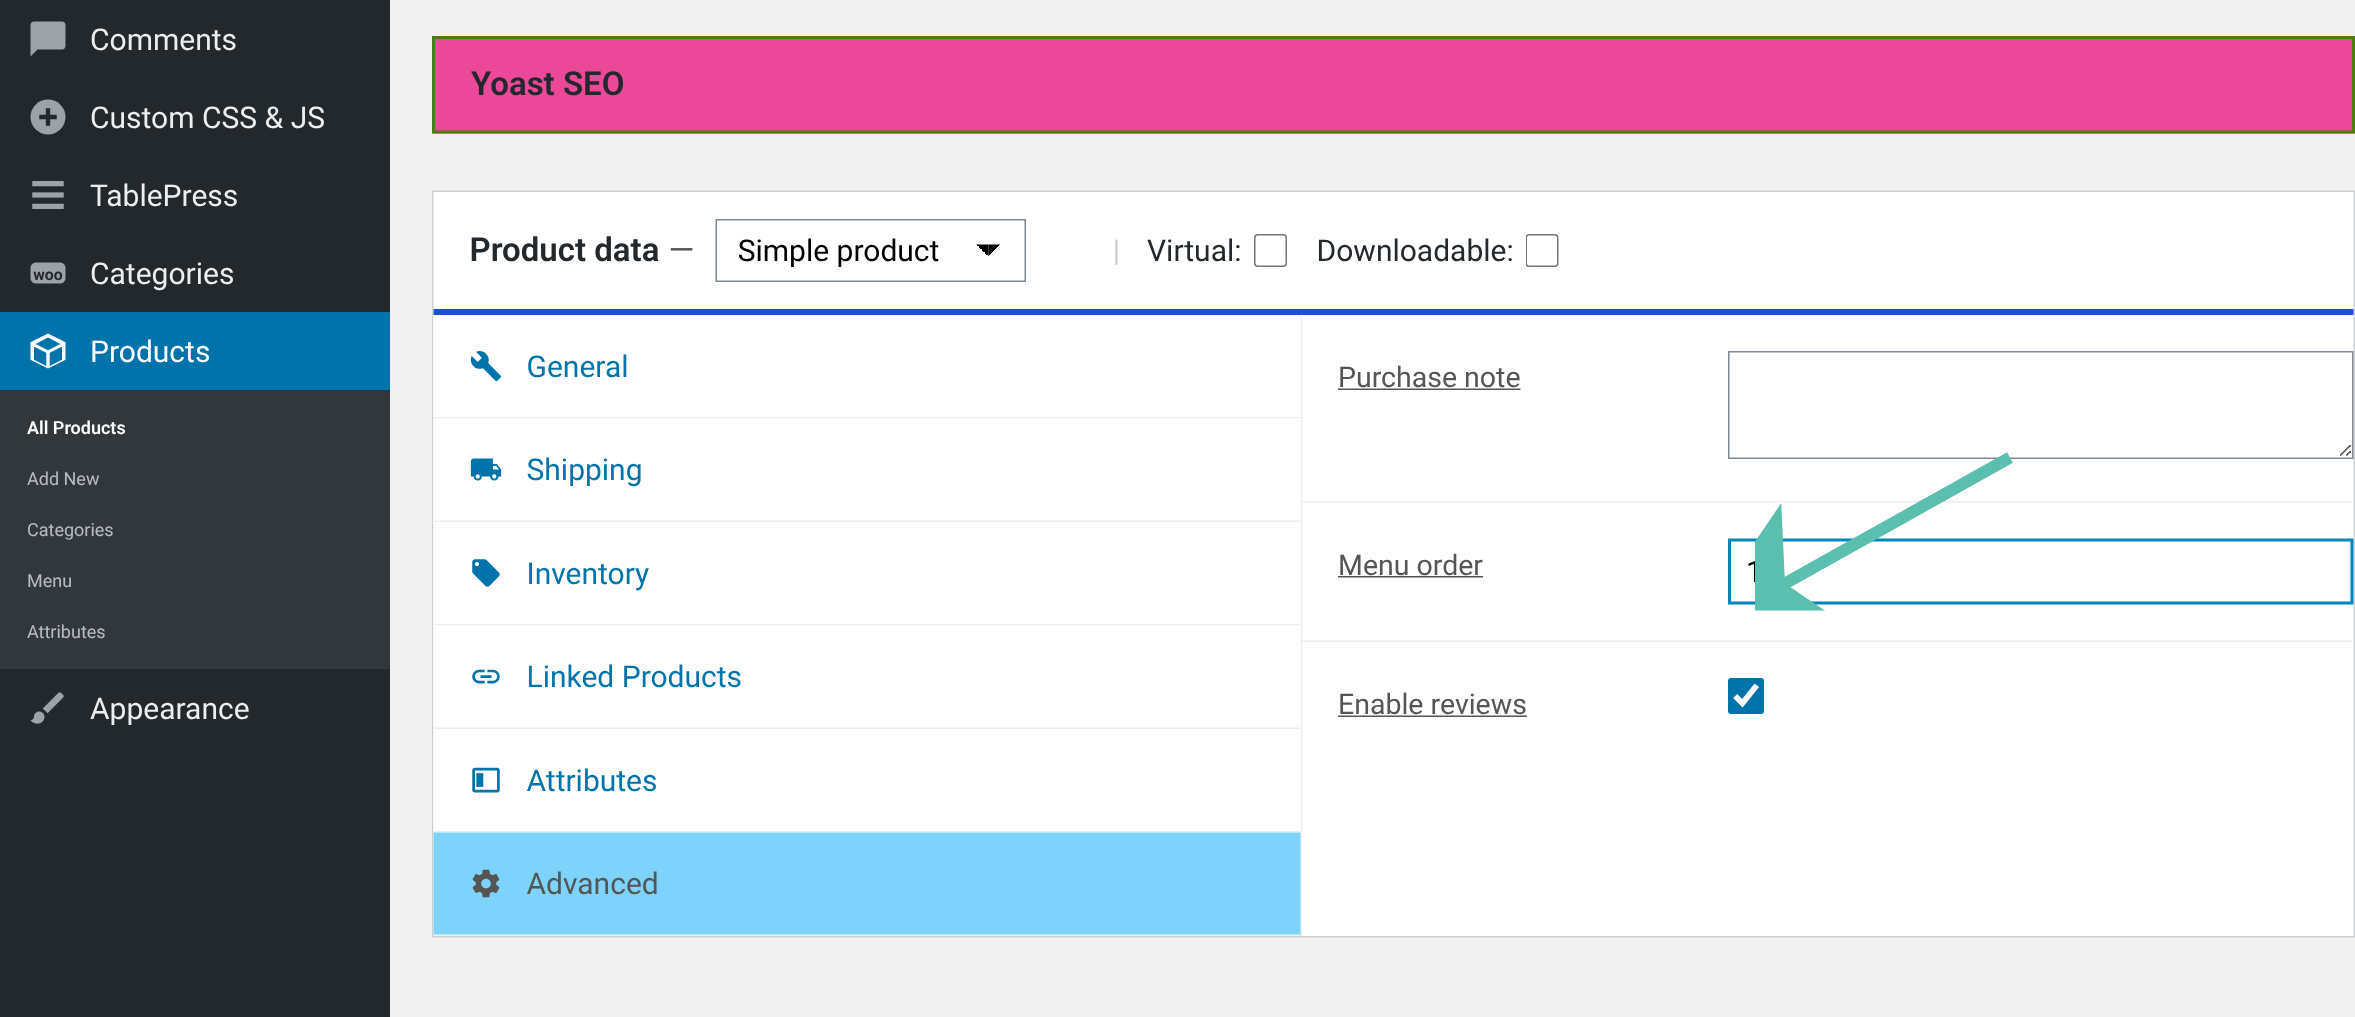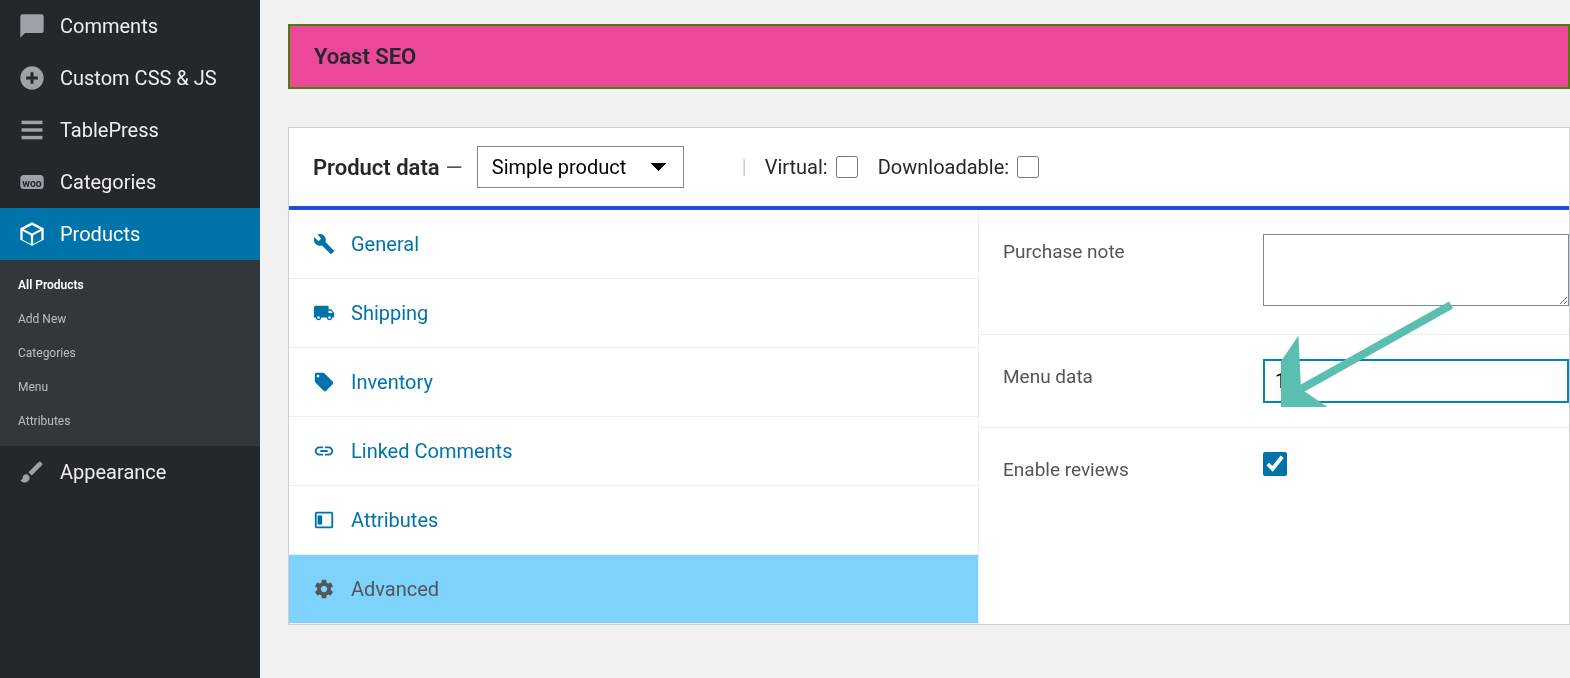--- a/index.html
+++ b/index.html
@@ -18,28 +18,28 @@
 .panel-header { padding: 18px 24px; font-size: 22px; font-weight: 600; color: #23282d; }
 .product-data-panel { background: #fff; border: 1px solid #ccd0d4; margin: 38px 0 0 28px; }
 .pd-header { display: flex; align-items: center; padding: 18px 24px; border-bottom: 4px solid #1d4ed8; font-size: 22px; color: #23282d; font-weight: 600; }
 .pd-header select { font-size: 20px; padding: 8px 56px 8px 14px; margin-left: 8px; border: 1px solid #7e8993; background: #fff; appearance: none; -webkit-appearance: none; background-image: linear-gradient(45deg, transparent 50%, #000 50%), linear-gradient(135deg, #000 50%, transparent 50%); background-position: calc(100% - 24px) 50%, calc(100% - 16px) 50%; background-size: 8px 8px, 8px 8px; background-repeat: no-repeat; }
 .pd-header .dash-sep { color: #555; font-weight: 400; margin: 0 6px; }
 .pd-checks { display: flex; align-items: center; margin-left: 40px; font-size: 20px; font-weight: 400; }
 .pd-checks .sep { color: #ccc; margin: 0 18px; }
 .pd-checks label { display: inline-flex; align-items: center; margin-right: 20px; }
 .pd-checks input[type=checkbox] { width: 22px; height: 22px; margin-left: 8px; }
 .pd-body { display: flex; }
-.pd-tabs { width: 690px; background: #fff; border-right: 1px solid #eee; }
+.pd-tabs { width: 579px; background: #fff; border-right: 1px solid #eee; }
 .pd-tab { display: flex; align-items: center; padding: 22px 24px; font-size: 20px; color: #0073aa; border-bottom: 1px solid #eee; cursor: pointer; background: #fff; }
 .pd-tab.active { background: #7dd3fc; color: #555; }
 .pd-tab .tab-icon { width: 22px; height: 22px; margin-right: 16px; fill: currentColor; display: inline-flex; }
 .pd-content { flex: 1; padding: 0; }
 .field-row { display: flex; align-items: flex-start; padding: 24px 0 24px 24px; border-bottom: 1px solid #eee; }
 .field-row:last-child { border-bottom: none; }
-.field-label { width: 260px; font-size: 19px; color: #555; padding-top: 6px; }
+.field-label { width: 260px; font-size: 19px; color: #555; padding-top: 6px; text-decoration: underline; }
 .field-input { flex: 1; position: relative; }
 .field-input textarea { width: 100%; min-height: 72px; border: 1px solid #7e8993; padding: 8px; font-size: 16px; resize: vertical; }
 .field-input input[type=text] { width: 100%; padding: 8px 10px; font-size: 20px; border: 2px solid #0085ba; outline: none; }
 .field-input input[type=checkbox] { width: 24px; height: 24px; accent-color: #0073aa; }
 .arrow-annotation { position: absolute; pointer-events: none; }
 </style>
 </head>
 <body>
 
 <div class="sidebar">
@@ -154,21 +154,21 @@
               </svg>
             </span>
           <span>Inventory</span>
         </div>
         <div class="pd-tab">
           <span class="tab-icon">
               <svg viewBox="0 0 24 24">
                 <path d="M3.9 12c0-1.71 1.39-3.1 3.1-3.1h4V7H7c-2.76 0-5 2.24-5 5s2.24 5 5 5h4v-1.9H7c-1.71 0-3.1-1.39-3.1-3.1zM8 13h8v-2H8v2zm9-6h-4v1.9h4c1.71 0 3.1 1.39 3.1 3.1s-1.39 3.1-3.1 3.1h-4V17h4c2.76 0 5-2.24 5-5s-2.24-5-5-5z"></path>
               </svg>
             </span>
-          <span>Linked Comments</span>
+          <span>Linked Products</span>
         </div>
         <div class="pd-tab">
           <span class="tab-icon">
               <svg viewBox="0 0 24 24">
                 <rect x="3" y="4" width="18" height="16" rx="1" fill="none" stroke="currentColor" stroke-width="2"></rect>
                 <rect x="5" y="7" width="5" height="10" fill="currentColor"></rect>
               </svg>
             </span>
           <span>Attributes</span>
         </div>
@@ -183,21 +183,21 @@
       </div>
 
       <div class="pd-content">
         <div class="field-row">
           <div class="field-label">Purchase note</div>
           <div class="field-input">
             <textarea style=""></textarea>
           </div>
         </div>
         <div class="field-row">
-          <div class="field-label">Menu data</div>
+          <div class="field-label">Menu order</div>
           <div class="field-input" style="position:relative;">
             <input type="text" value="1" style="">
             <svg class="arrow-annotation" style="left:18px; top:-62px;" width="180" height="110" viewBox="0 0 180 110">
               <defs>
                   <marker id="ah" markerWidth="12" markerHeight="12" refX="3" refY="6" orient="auto">
                     <path d="M0,0 L12,6 L0,12 L3,6 Z" fill="#5bbfb0"></path>
                   </marker>
                 </defs>
               <line x1="170" y1="8" x2="20" y2="92" stroke="#5bbfb0" stroke-width="8" marker-end="url(#ah)"></line>
             </svg>

